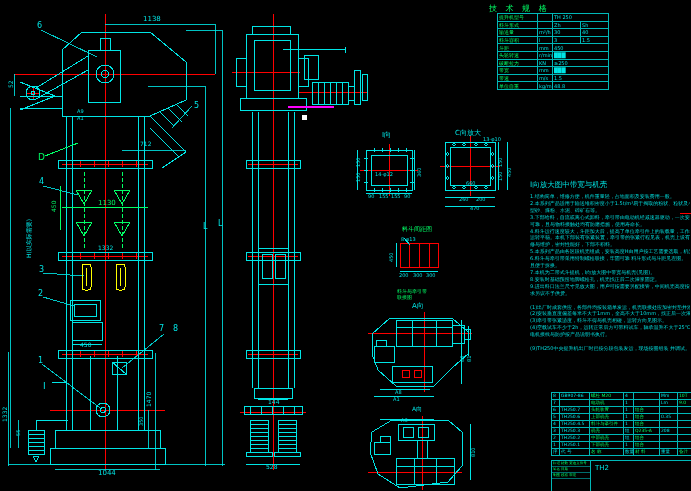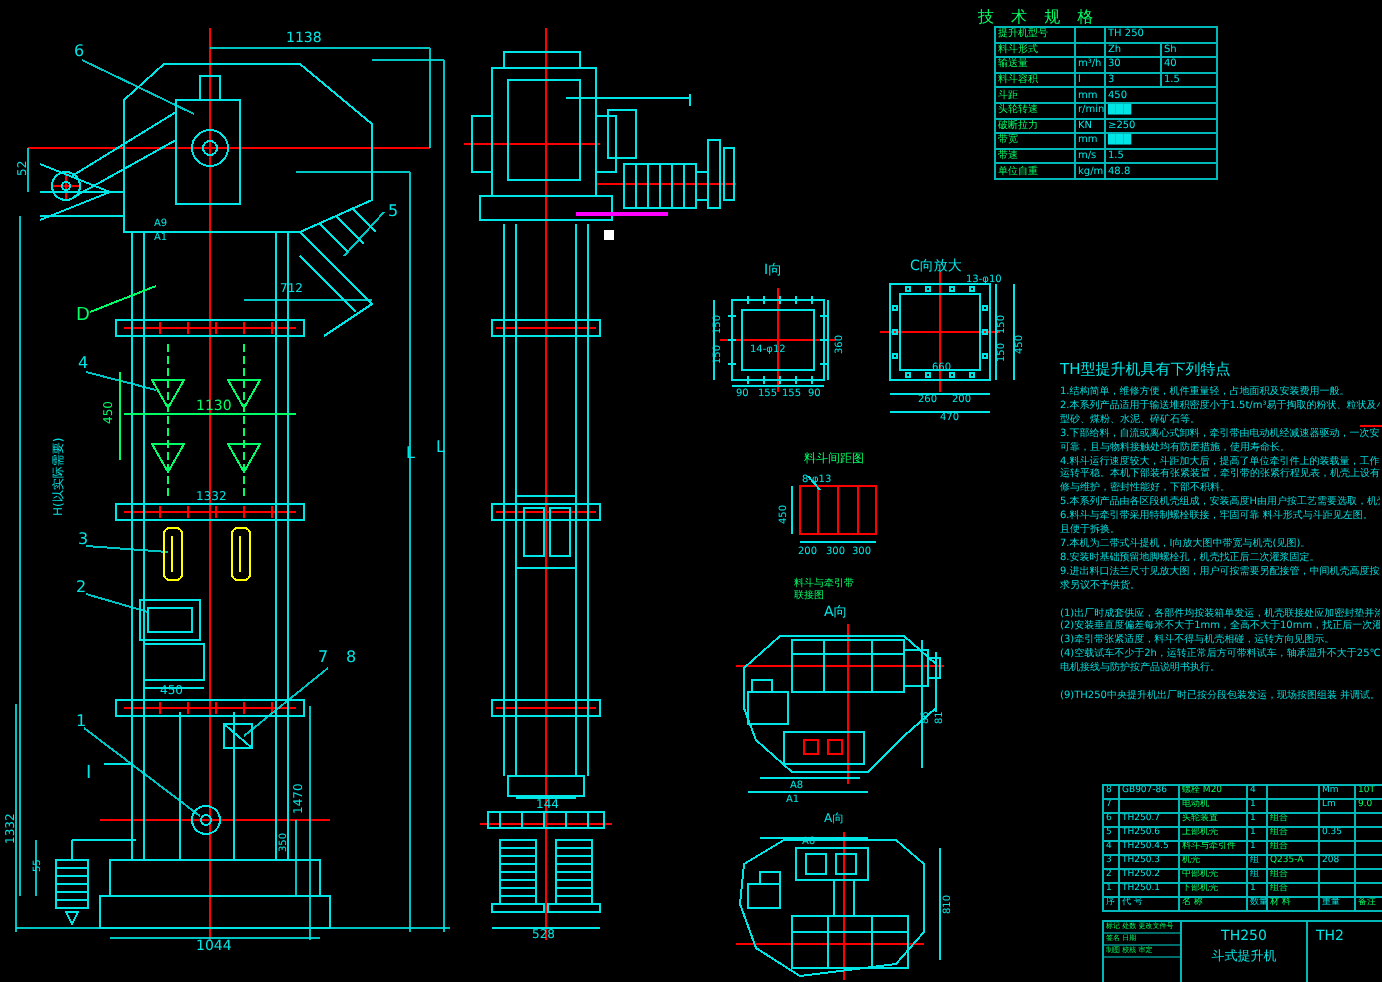--- a/index.html
+++ b/index.html
@@ -382,21 +382,21 @@
           <tr>
             <td class="lab">单位自重</td>
             <td>kg/m</td>
             <td colspan="2">48.8</td>
           </tr>
         </tbody>
       </table>
 </div>
 
 <div id="notes" class="abs">
-  <div class="nt">TH型提升机具有下列特点</div>
+  <div class="nt">I向放大图中带宽与机壳</div>
   <div id="notes-lines">
         <div class="nl">1.结构简单，维修方便，机件重量轻，占地面积及安装费用一般。</div>
         <div class="nl">2.本系列产品适用于输送堆积密度小于1.5t/m³易于掏取的粉状、粒状及小块状物料，如谷物、</div>
         <div class="nl">  型砂、煤粉、水泥、碎矿石等。</div>
         <div class="nl">3.下部给料，自流或离心式卸料，牵引带由电动机经减速器驱动，一次安装后不需调整，方便</div>
         <div class="nl">  可靠，且与物料接触处均有防磨措施，使用寿命长。</div>
         <div class="nl">4.料斗运行速度较大，斗距加大后，提高了单位牵引件上的装载量，工作时物料的翻落减少，</div>
         <div class="nl">  运转平稳。本机下部装有张紧装置，牵引带的张紧行程见表，机壳上设有检视门，便于检</div>
         <div class="nl">  修与维护，密封性能好，下部不积料。</div>
         <div class="nl">5.本系列产品由各区段机壳组成，安装高度H由用户按工艺需要选取，机壳区段另配。</div>
@@ -513,20 +513,16 @@
         </tbody>
       </table>
 </div>
 
 <div id="tblock" class="abs">
   <div id="tb-left">
     <div>标记 处数 更改文件号</div>
     <div>签名  日期</div>
     <div>制图  校核  审定</div>
   </div>
-  <div id="tb-mid">
-    <div class="l1">TH250</div>
-    <div class="l2">斗式提升机</div>
-  </div>
   <div id="tb-right">TH2</div>
 </div>
 
 </div>
 
 </body></html>

